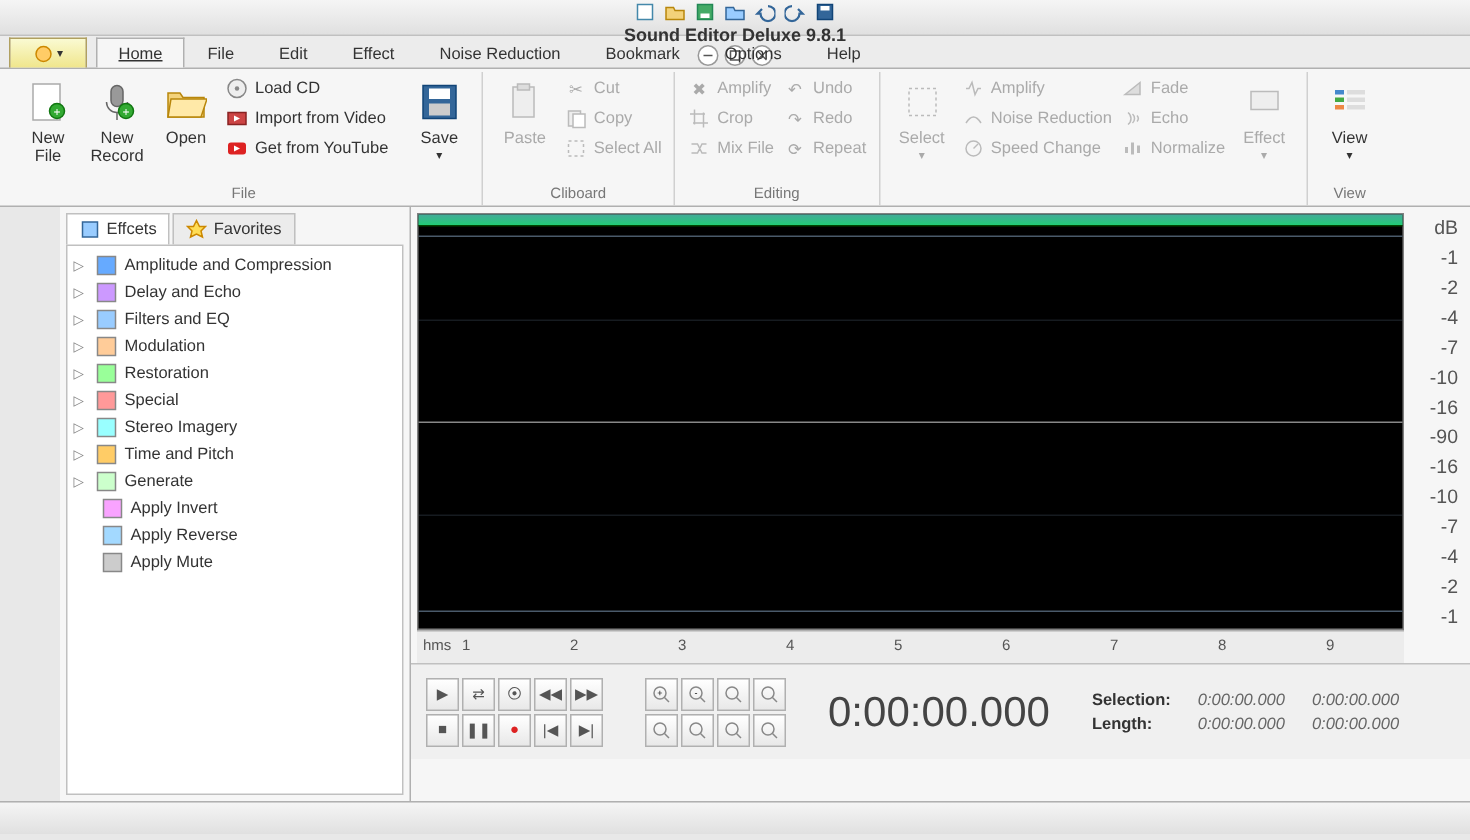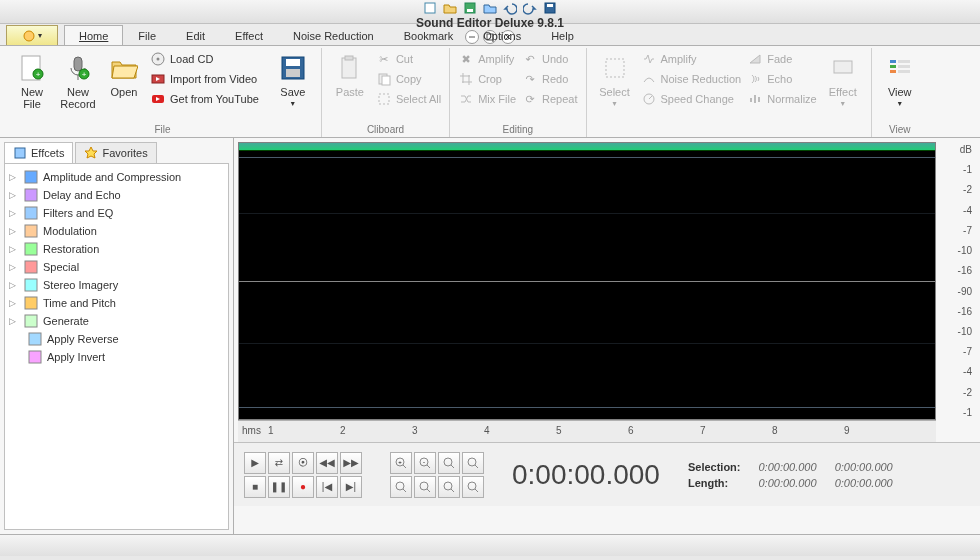--- a/index.html
+++ b/index.html
@@ -21,37 +21,37 @@
 .group-body { display: flex; gap: 2px; flex: 1; }
 .group-label { text-align: center; font-size: 10px; color: #777; padding-top: 1px; }
 .bigbtn { width: 44px; display: flex; flex-direction: column; align-items: center; gap: 2px; padding: 2px; cursor: pointer; text-align: center; line-height: 1.1; }
 .bigbtn .ic { width: 32px; height: 32px; display: flex; align-items: center; justify-content: center; }
 .bigbtn.disabled { color: #aaa; }
 .smallbtns { display: flex; flex-direction: column; gap: 2px; }
 .smallbtn { display: flex; align-items: center; gap: 4px; padding: 1px 2px; cursor: pointer; }
 .smallbtn.disabled { color: #aaa; }
 .smallbtn .ic { width: 16px; height: 16px; display: flex; align-items: center; justify-content: center; }
 
-.workspace { display: flex; height: 396px; }
+.workspace { display: flex; height: 396px; padding-left: 40px; }
 .sidepanel { width: 234px; background: #f6f6f6; border-right: 1px solid #b0b0b0; padding: 4px; display: flex; flex-direction: column; }
 .panel-tabs { display: flex; gap: 2px; }
 .ptab { border: 1px solid #c0c0c0; background: #ececec; padding: 3px 8px; display: flex; align-items: center; gap: 4px; cursor: pointer; font-size: 11px; }
 .ptab.active { background: #fff; border-bottom-color: #fff; }
 .tree { border: 1px solid #c0c0c0; background: #fff; flex: 1; margin-top: -1px; padding: 4px; overflow: auto; }
 .tree-item { display: flex; align-items: center; gap: 4px; padding: 1px 0; cursor: pointer; }
 .tree-item.sub { padding-left: 18px; }
 .tree-item .arrow { width: 10px; color: #888; font-size: 9px; }
 .tree-item .ticon { width: 16px; height: 16px; }
 
 .mainarea { flex: 1; display: flex; flex-direction: column; background: #f6f6f6; }
 .wave-row { display: flex; height: 282px; padding: 4px 4px 0 4px; }
 .wave { flex: 1; background: #000; border: 1px solid #808080; position: relative; }
 .wave .greenbar { height: 8px; background: linear-gradient(#4a9, #2c7); border-bottom: 1px solid #040; }
 .wave .hline { position: absolute; left: 0; right: 0; height: 1px; background: #4a5a6a; }
-.dbscale { width: 40px; padding: 2px 4px; font-size: 10px; text-align: right; color: #555; display: flex; flex-direction: column; justify-content: space-between; }
+.dbscale { width: 40px; padding: 2px 4px; font-size: 13px; text-align: right; color: #555; display: flex; flex-direction: column; justify-content: space-between; }
 .ruler { height: 22px; margin: 0 44px 0 4px; background: #ececec; border-top: 1px solid #b0b0b0; position: relative; font-size: 10px; color: #555; text-align: right; }
 .ruler span { position: absolute; top: 4px; }
 
 .transport { height: 64px; display: flex; align-items: center; padding: 4px 10px; gap: 28px; border-top: 1px solid #c0c0c0; background: #f0f0f0; }
 .btnrow { display: flex; gap: 2px; }
 .tbtn { width: 22px; height: 22px; border: 1px solid #b0b0b0; background: linear-gradient(#fff,#e8e8e8); display: flex; align-items: center; justify-content: center; cursor: pointer; font-size: 10px; color: #555; }
 .tgroup { display: flex; flex-direction: column; gap: 2px; }
 .timecode { font-size: 28px; color: #444; font-family: Arial; }
 .info { display: grid; grid-template-columns: auto auto auto; gap: 4px 18px; font-size: 11px; }
 .info .lbl { font-weight: bold; }
@@ -477,29 +477,35 @@
         </div>
         <div class="tree-item">
           <span class="arrow">▷</span>
           <svg class="ticon" width="16" height="16">
             <rect x="2" y="2" width="12" height="12" fill="#cfc" stroke="#888"></rect>
           </svg>
           <span>Generate</span>
         </div>
         <div class="tree-item sub">
           <svg class="ticon" width="16" height="16">
+            <rect x="2" y="2" width="12" height="12" fill="#f9a3ff" stroke="#888"></rect>
+          </svg>
+          <span>Apply Invert</span>
+        </div>
+        <div class="tree-item sub">
+          <svg class="ticon" width="16" height="16">
             <rect x="2" y="2" width="12" height="12" fill="#a3d9ff" stroke="#888"></rect>
           </svg>
           <span>Apply Reverse</span>
         </div>
         <div class="tree-item sub">
           <svg class="ticon" width="16" height="16">
-            <rect x="2" y="2" width="12" height="12" fill="#f9a3ff" stroke="#888"></rect>
-          </svg>
-          <span>Apply Invert</span>
+            <rect x="2" y="2" width="12" height="12" fill="#ccc" stroke="#888"></rect>
+          </svg>
+          <span>Apply Mute</span>
         </div>
       </div>
   </div>
 
   <div class="mainarea">
     <div class="wave-row">
       <div class="wave">
         <div class="greenbar"></div>
         <div class="hline" style="top:14px"></div>
         <div class="hline" style="top:138px;background:#888"></div>

